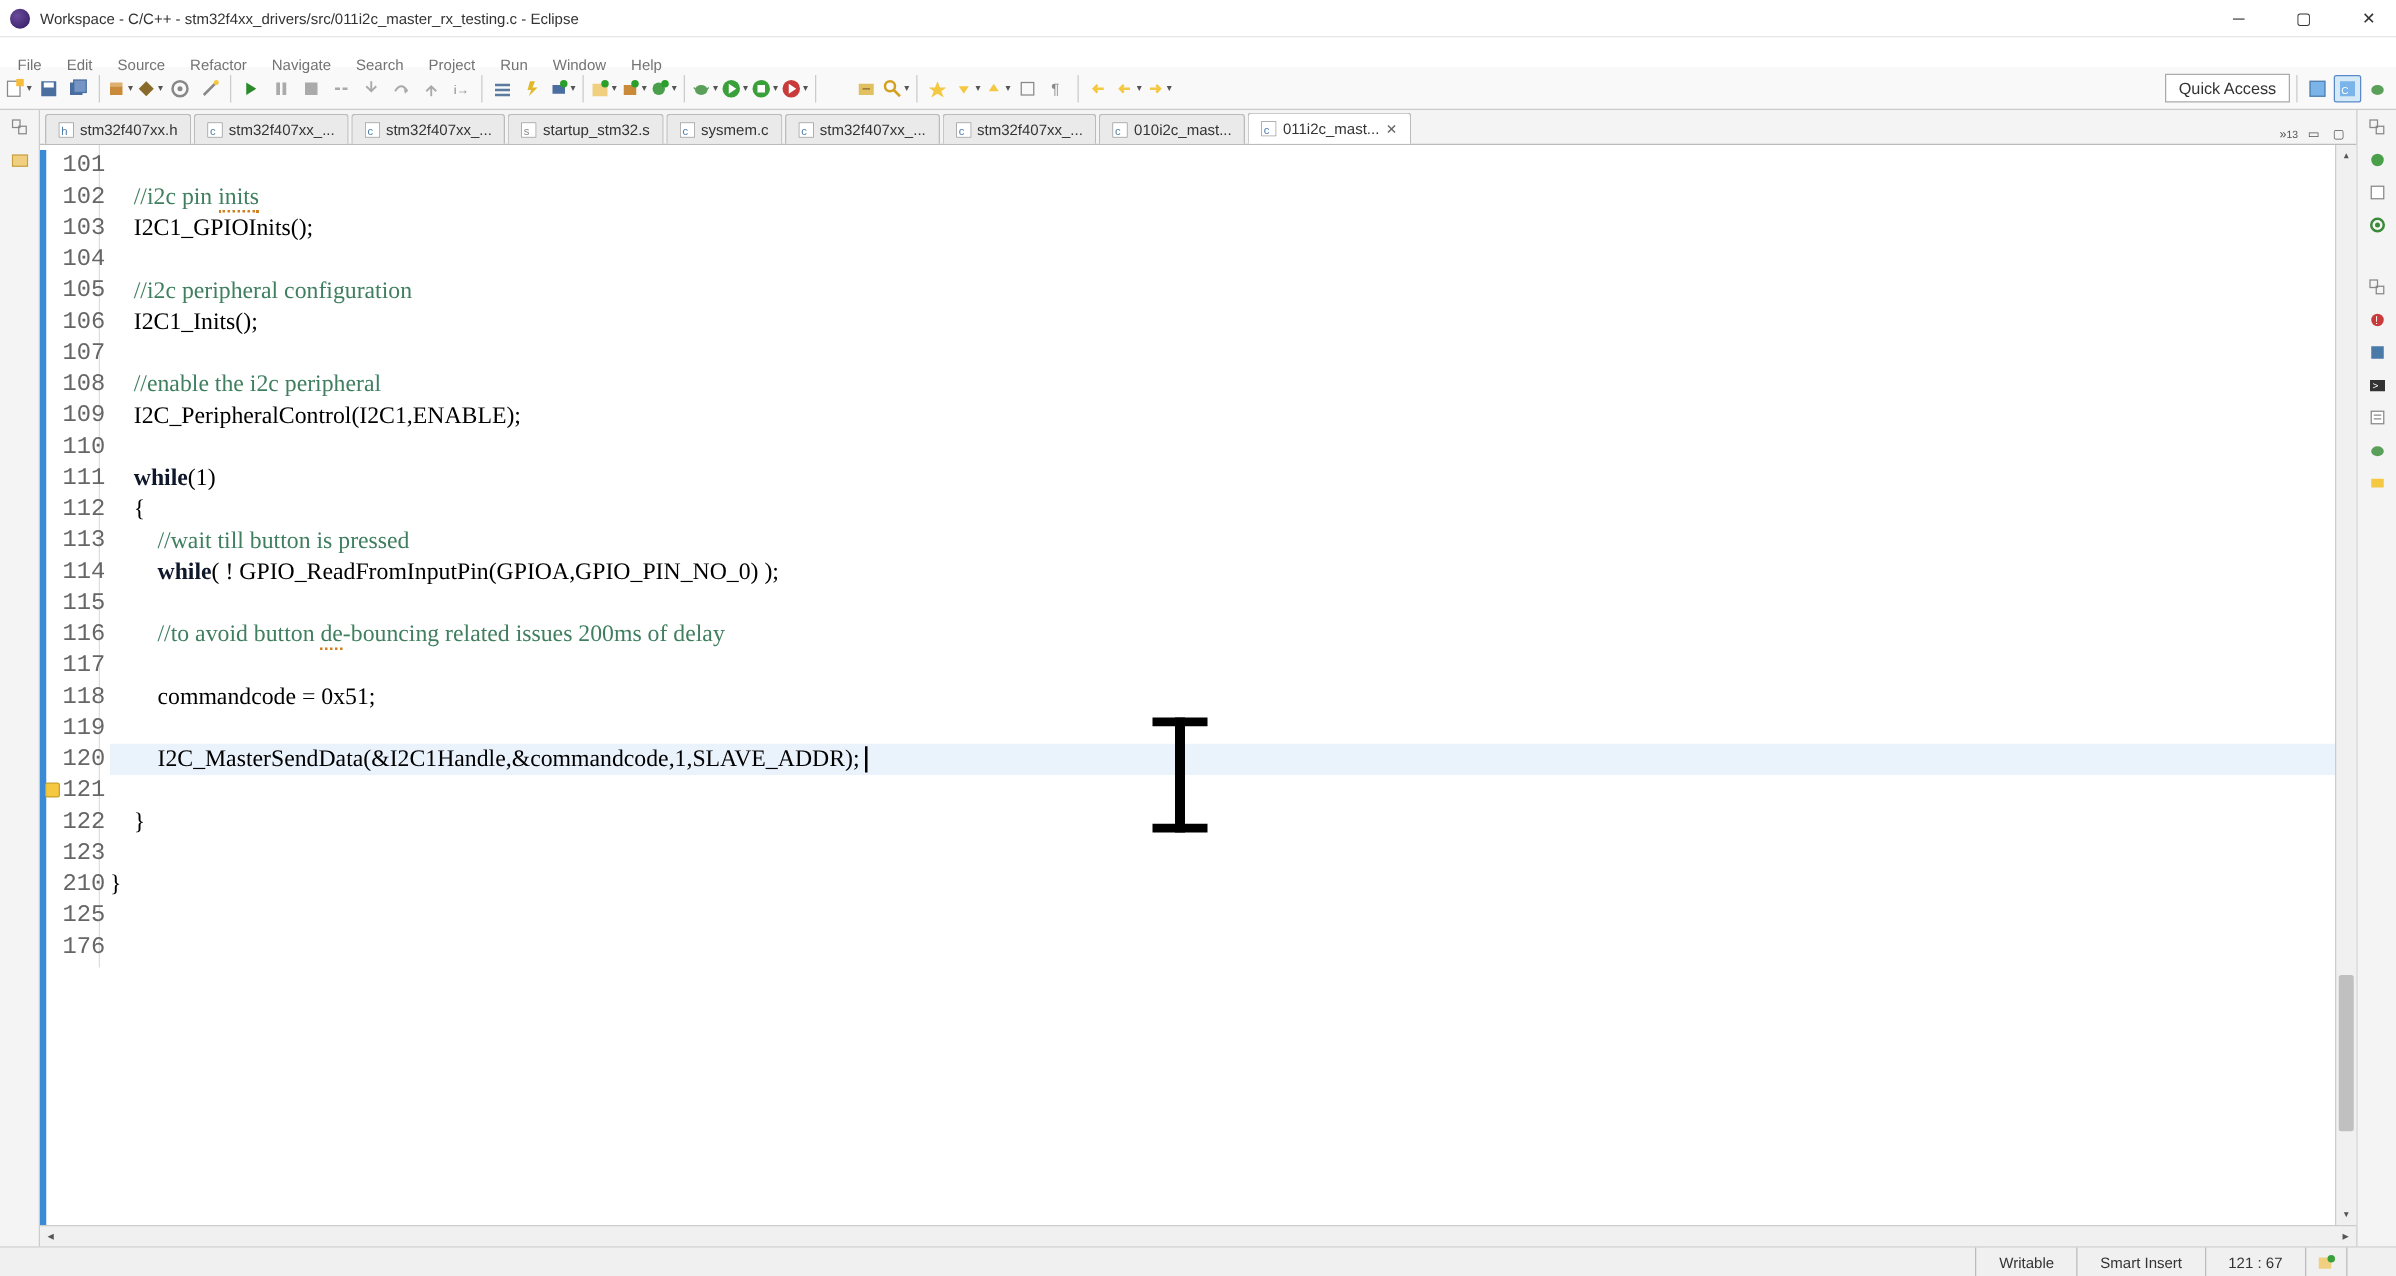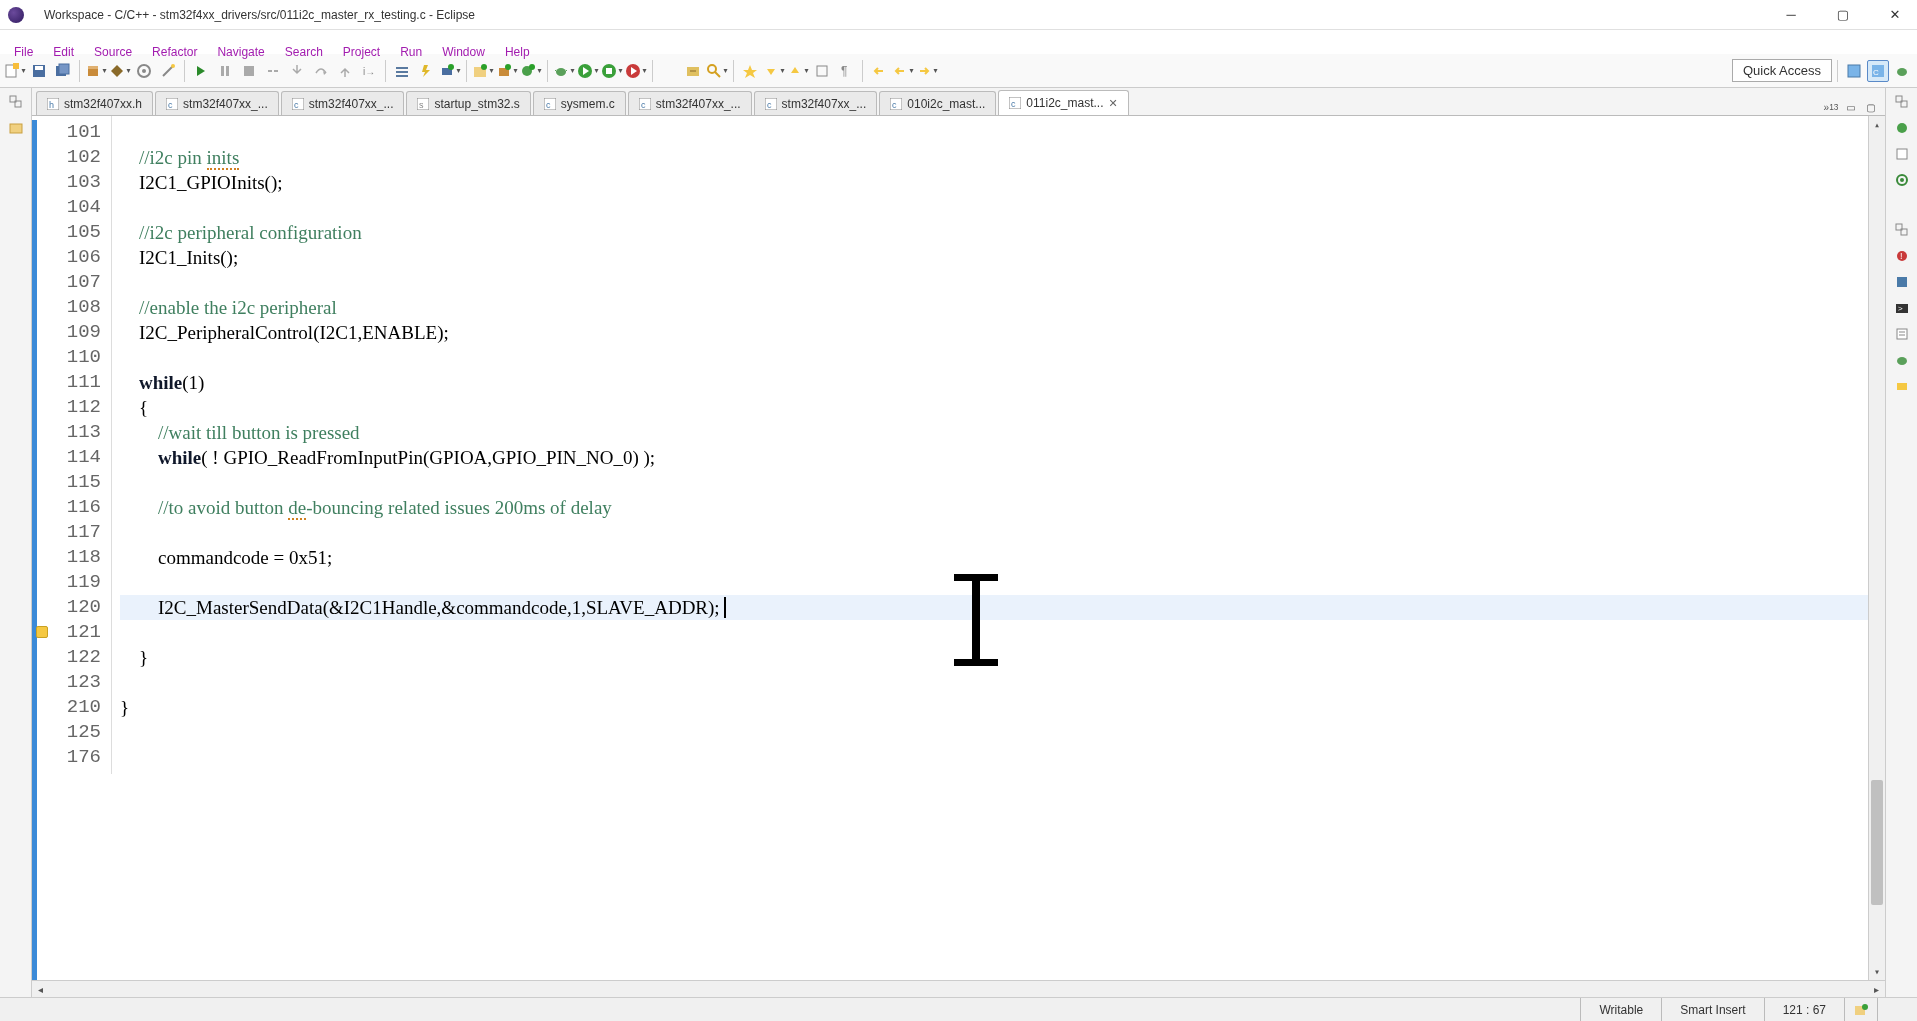--- a/index.html
+++ b/index.html
@@ -1,27 +1,27 @@
 <!DOCTYPE html>
 <html><head>
 <meta charset="utf-8">
 <style>
 * { margin: 0; padding: 0; box-sizing: border-box; }
 body { font-family: "Segoe UI", Tahoma, sans-serif; font-size: 12px; background: #f0f0f0; overflow: hidden; width: 1917px; height: 1021px; }
 
 
-.titlebar { height: 30px; background: #fff; display: flex; align-items: center; padding: 0 8px; border-bottom: 1px solid #e0e0e0; gap: 12px; }
+.titlebar { height: 30px; background: #fff; display: flex; align-items: center; padding: 0 8px; border-bottom: 1px solid #e0e0e0; }
 .titlebar .app-icon { width: 16px; height: 16px; border-radius: 50%; background: radial-gradient(circle at 35% 35%, #6b4a9c, #2f1a5e); margin-right: 8px; }
 .titlebar .title-text { flex: 1; color: #333; font-size: 12px; }
 .titlebar .win-controls { display: flex; gap: 24px; }
 .titlebar .win-btn { width: 28px; height: 20px; display: flex; align-items: center; justify-content: center; color: #333; font-size: 13px; cursor: pointer; }
 
 
 .menubar { height: 24px; background: #fff; display: flex; align-items: center; padding: 0 4px; }
-.menubar .menu-item { padding: 2px 10px; color: #a21caf; cursor: pointer; margin-top: 20px; }
+.menubar .menu-item { padding: 2px 10px; color: #737373; cursor: pointer; margin-top: 20px; }
 
 
 .toolbar { height: 34px; background: #f9f9f9; border-bottom: 1px solid #ccc; display: flex; align-items: center; padding: 0 4px; gap: 2px; }
 .tool-btn { width: 22px; height: 22px; display: flex; align-items: center; justify-content: center; cursor: pointer; border-radius: 2px; position: relative; }
 .tool-arrow { font-size: 8px; color: #555; margin-left: 1px; }
 .tool-sep { width: 1px; height: 22px; background: #ccc; margin: 0 3px; }
 .toolbar-spacer { flex: 1; }
 .quick-access { border: 1px solid #aaa; background: #fff; padding: 3px 10px; font-size: 13px; color: #333; cursor: pointer; }
 
 
@@ -41,21 +41,21 @@
 .editor-tab .tab-close { font-size: 11px; color: #666; cursor: pointer; }
 .tab-controls { margin-left: auto; display: flex; align-items: center; gap: 4px; padding-right: 6px; }
 .tab-controls .ctl { width: 16px; height: 16px; cursor: pointer; font-size: 10px; color: #555; display: flex; align-items: center; justify-content: center; }
 
 
 .code-editor { flex: 1; display: flex; background: #fff; overflow: hidden; position: relative; font-family: Consolas, "Courier New", monospace; font-size: 19px; }
 .line-numbers { background: #fff; border-right: 1px solid #ddd; padding: 4px 6px 4px 0; text-align: right; color: #666; user-select: none; position: relative; }
 .line-numbers .ln { height: 25px; line-height: 25px; padding-right: 4px; position: relative; }
 .change-bar { position: absolute; left: 0; top: 4px; bottom: 0; width: 5px; background: #3b8ad8; }
 .warn-marker { position: absolute; left: -14px; width: 12px; height: 12px; top: 6px; background: #f5c842; border: 1px solid #c9a122; border-radius: 2px; font-size: 9px; line-height: 10px; text-align: center; color: #6b5310; }
-.ln-wrap { position: relative; width: 80px; padding-left: 18px; }
+.ln-wrap { position: relative; width: 48px; padding-left: 18px; }
 
 .code-body { flex: 1; padding: 4px 0 4px 8px; position: relative; overflow: hidden; font-family: Liberation Serif, serif; }
 .code-line { height: 25px; line-height: 25px; white-space: pre; }
 .code-line.highlight { background: #eaf2fc; }
 .kw { color: #0f172a; font-weight: bold; }
 .cm { color: #3f7f5f; }
 .wavy { border-bottom: 2px dotted #d08020; }
 
 .cursor-block { position: absolute; width: 44px; height: 92px; pointer-events: none; }
 .cursor-block::before, .cursor-block::after { content: ""; position: absolute; background: #000; }

